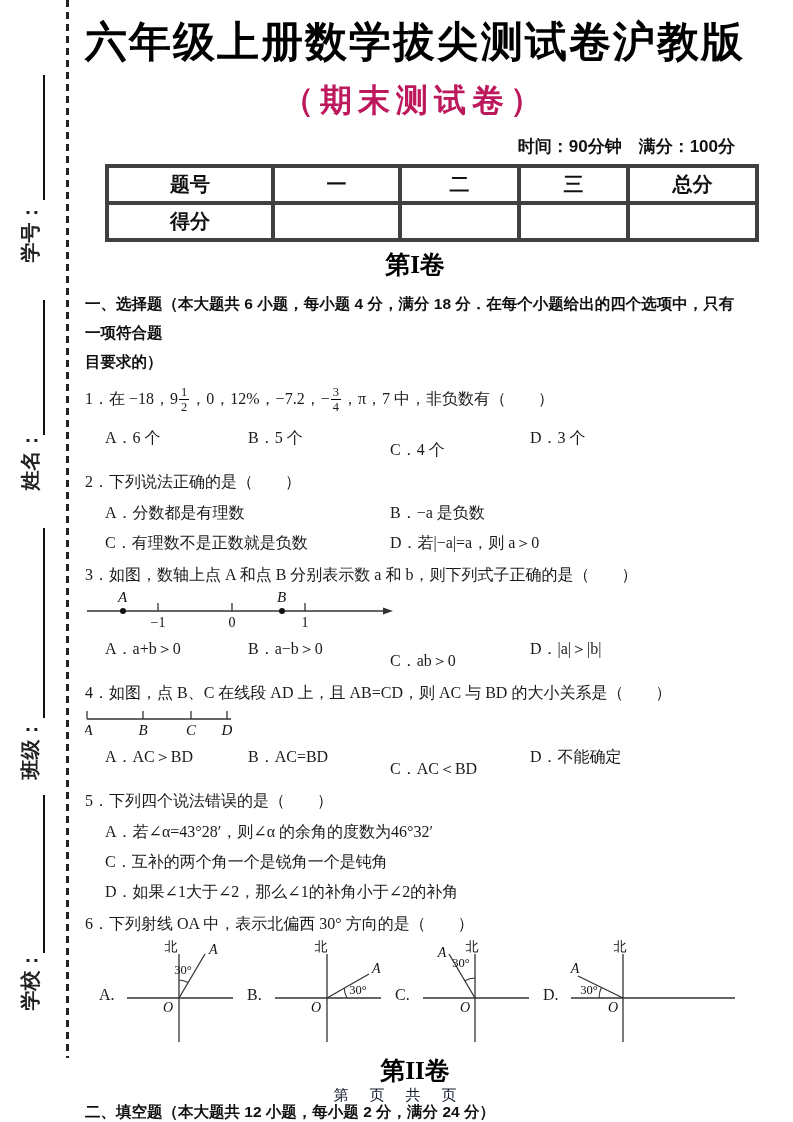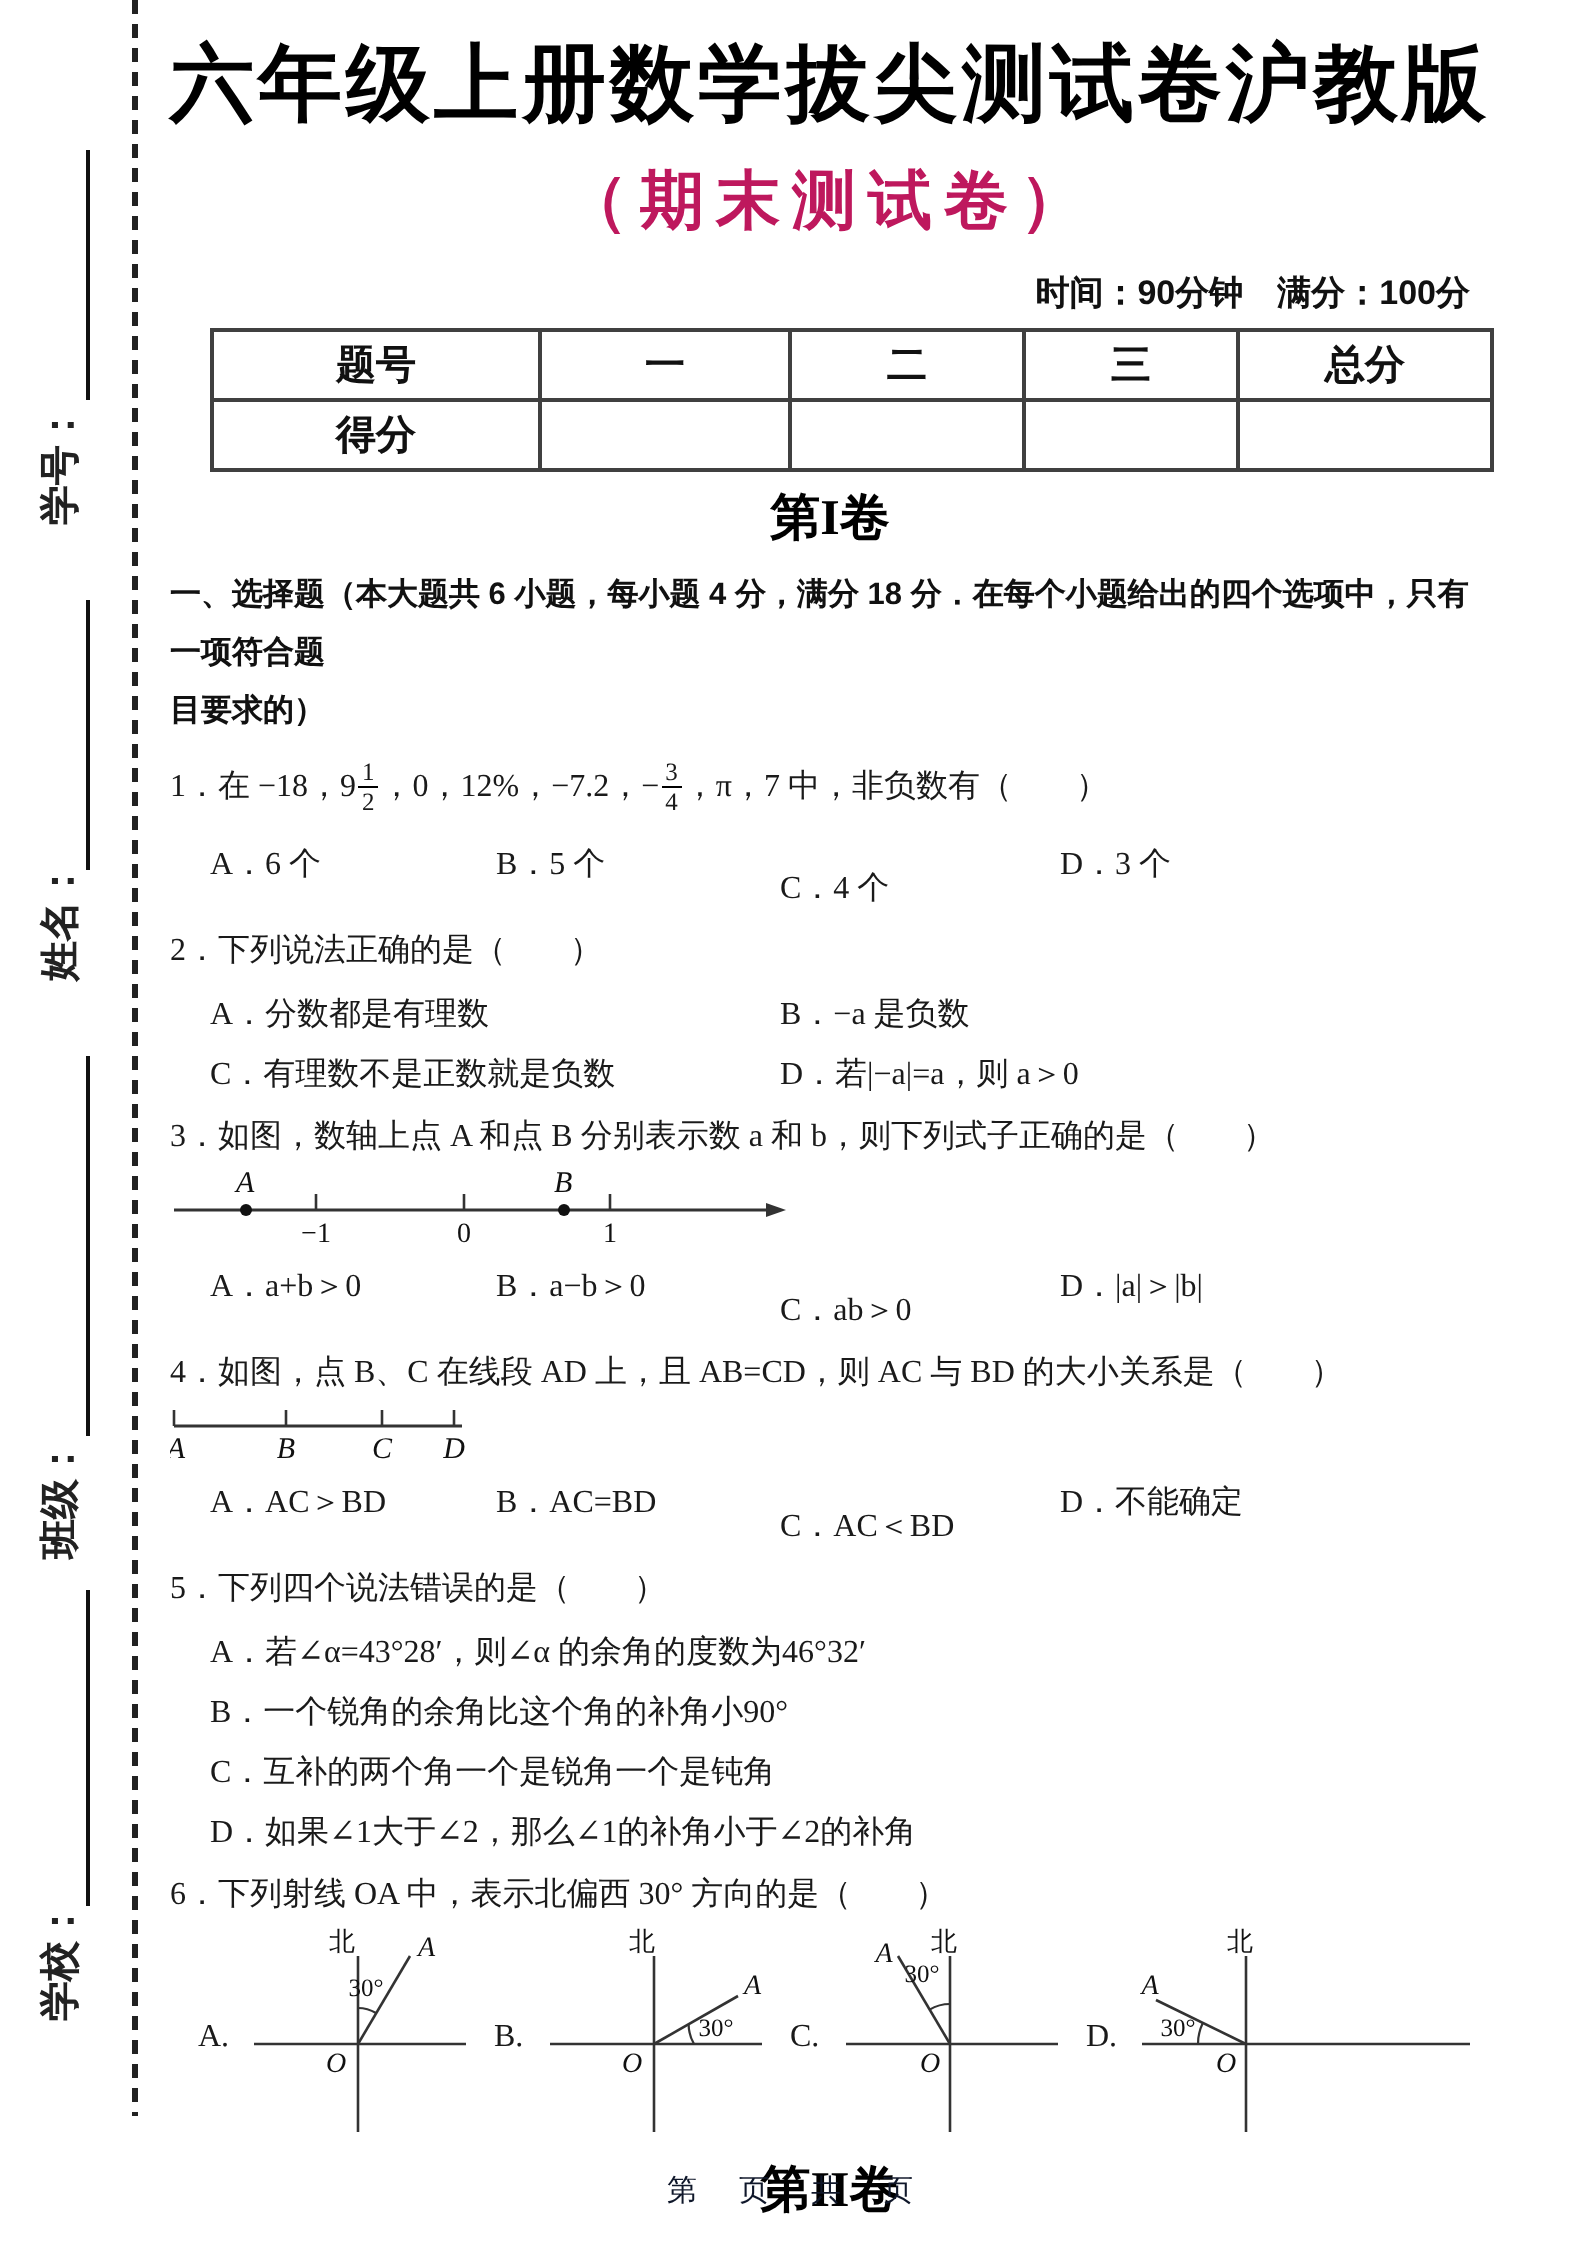--- a/index.html
+++ b/index.html
@@ -19,21 +19,21 @@
   
   .content{position:absolute;left:85px;top:0;width:660px;}
   .title{margin:16px 0 0;text-align:left;font-size:42px;line-height:1.25;font-weight:900;
     letter-spacing:2px;font-family:"Liberation Sans","DejaVu Sans",sans-serif;color:#000;}
   .subtitle{margin:10px 0 0;text-align:center;font-size:32px;font-weight:900;letter-spacing:6px;
     font-family:"Liberation Sans","DejaVu Sans",sans-serif;color:#be185d;}
   .exam-info{margin-top:12px;text-align:right;padding-right:10px;font-size:17px;font-weight:700;
     font-family:"Liberation Sans","DejaVu Sans",sans-serif;color:#111;}
   
   table.score{border-collapse:collapse;margin:6px 0 0 20px;table-layout:fixed;width:630px;}
-  table.score td{border:2px solid #404040;height:33px;text-align:center;font-size:20px;
+  table.score td{border:4px solid #404040;height:33px;text-align:center;font-size:20px;
     font-weight:700;font-family:"Liberation Sans","DejaVu Sans",sans-serif;color:#111;padding:0;}
   .c0{width:162px;} .c1{width:123px;} .c2{width:115px;} .c3{width:105px;} .c4{width:125px;}
   .part-title{margin-top:6px;text-align:center;font-size:25px;font-weight:700;color:#000;}
   .sec-head{margin:8px 0 0;font-size:15.5px;font-weight:700;line-height:29px;
     font-family:"Liberation Sans","DejaVu Sans",sans-serif;color:#111;}
   .stem{margin-top:9px;font-size:16px;line-height:24px;}
   .q1stem{display:flex;align-items:center;height:40px;margin-top:4px;font-size:16px;}
   .frac{display:inline-flex;flex-direction:column;align-items:center;font-size:12.5px;
     line-height:1.15;vertical-align:middle;margin:0 1px;}
   .frac .num{border-bottom:1px solid #000;padding:0 2px;}
@@ -160,21 +160,20 @@
     </svg>
     <div class="opts4">
       <span class="o1">A．AC＞BD</span>
       <span class="o2">B．AC=BD</span>
       <span class="o3">C．AC＜BD</span>
       <span class="o4">D．不能确定</span>
     </div>
 
     <div class="stem">5．下列四个说法错误的是（　　）</div>
     <div class="opt-line">A．若∠α=43°28′，则∠α 的余角的度数为46°32′</div>
-    <div class="opt-line">B．一个锐角的余角比这个角的补角小90°</div>
     <div class="opt-line">C．互补的两个角一个是锐角一个是钝角</div>
     <div class="opt-line">D．如果∠1大于∠2，那么∠1的补角小于∠2的补角</div>
 
     <div class="stem">6．下列射线 OA 中，表示北偏西 30° 方向的是（　　）</div>
     <div class="figrow">
 
       <div class="fig">
         <span class="fig-letter">A.</span>
         <svg width="118" height="106" viewBox="0 0 118 106">
           <line x1="58" y1="14" x2="58" y2="102" stroke="#333" stroke-width="1.3"></line>

